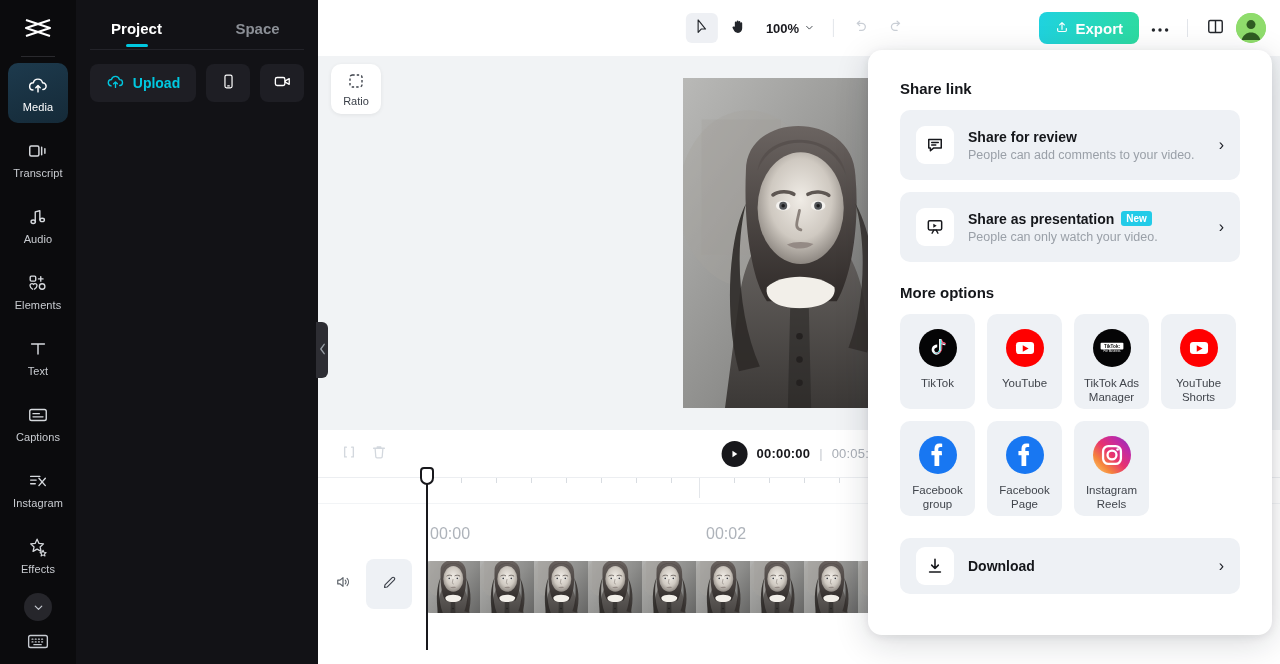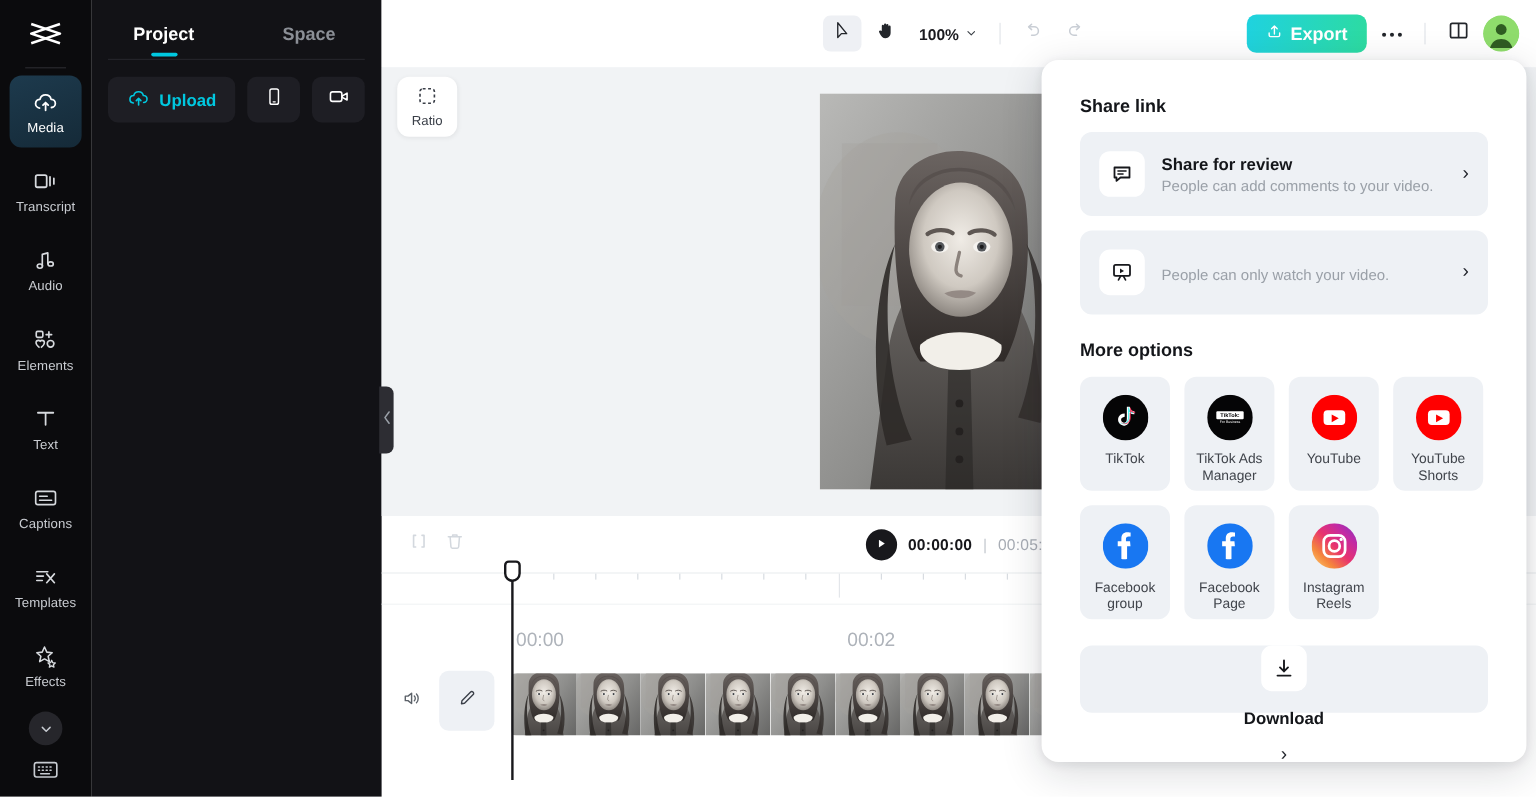--- a/index.html
+++ b/index.html
@@ -228,21 +228,21 @@
     width: 75px; height: 95px; background: #eef1f5; border-radius: 10px;
     display: flex; flex-direction: column; align-items: center; padding-top: 15px;
     cursor: pointer;
   }
   .sp-tile-label {
     font-size: 11.5px; color: #41454c; text-align: center; line-height: 14px; margin-top: 9px;
     padding: 0 3px;
   }
   .sp-dl {
     background: #eef1f5; border-radius: 10px; height: 56px; margin-top: 22px;
-    display: flex; align-items: center; padding: 0 16px; gap: 14px; cursor: pointer; flex-direction: column;
+    display: flex; align-items: center; padding: 0 16px; gap: 14px; cursor: pointer;
   }
   .sp-dl-label { flex: 1; font-size: 14px; font-weight: bold; color: #14161a; }
 </style>
 </head>
 <body>
 
 <svg width="0" height="0" style="position:absolute" aria-hidden="true">
   <defs>
     <linearGradient id="igGrad" x1="0%" y1="100%" x2="100%" y2="0%">
       <stop offset="0%" stop-color="#FFD776"></stop>
@@ -373,21 +373,21 @@
         <span class="rail-label">Captions</span>
       </div>
 
       <div class="rail-item">
         <span class="rail-ico">
           <svg width="22" height="22" viewBox="0 0 24 24" fill="none">
             <path d="M4 7h10M4 11h6M4 15h5" stroke="#d7dade" stroke-width="1.5" stroke-linecap="round"></path>
             <path d="M13 9l7 8M20 9l-7 8" stroke="#d7dade" stroke-width="1.5" stroke-linecap="round"></path>
           </svg>
         </span>
-        <span class="rail-label">Templates</span>
+        <span class="rail-label">Instagram</span>
       </div>
 
       <div class="rail-item">
         <span class="rail-ico">
           <svg width="22" height="22" viewBox="0 0 24 24" fill="none">
             <path d="M11 3.5l2.1 4.6 4.9.5-3.7 3.3 1.1 4.9L11 14.3l-4.4 2.5 1.1-4.9L4 8.6l4.9-.5z" stroke="#d7dade" stroke-width="1.4" stroke-linejoin="round"></path>
             <path d="M17.5 15.5l1 2.2 2.3.3-1.7 1.5.5 2.3-2.1-1.2-2.1 1.2.5-2.3-1.7-1.5 2.3-.3z" stroke="#d7dade" stroke-width="1.2" stroke-linejoin="round"></path>
           </svg>
         </span>
         <span class="rail-label">Effects</span>
@@ -682,20 +682,24 @@
 
     <div class="sp-row">
       <div class="sp-ricon">
         <svg width="20" height="20" viewBox="0 0 24 24" fill="none">
           <rect x="4" y="4.5" width="16" height="11" rx="1.6" stroke="#17181c" stroke-width="1.8"></rect>
           <path d="M10 8.2l4 2.3-4 2.3z" fill="#17181c"></path>
           <path d="M8.5 19.5l2.2-4M15.5 19.5l-2.2-4" stroke="#17181c" stroke-width="1.7" stroke-linecap="round"></path>
         </svg>
       </div>
       <div class="sp-rtext">
+        <div class="sp-rtitle">
+          <span>Share as presentation</span>
+          <span class="sp-new">New</span>
+        </div>
         <div class="sp-rsub">People can only watch your video.</div>
       </div>
       <div class="sp-chev">›</div>
     </div>
 
     <div class="sp-h2">More options</div>
 
     <div class="sp-grid">
 
       <div class="sp-tile">
@@ -703,35 +707,35 @@
           <circle cx="20" cy="20" r="20" fill="#050506"></circle>
           <path d="M23.6 10.4c.4 2.4 1.8 3.8 4.1 4v2.7c-1.4.1-2.7-.3-4-1.1v4.9c0 6.2-6.8 8.2-9.5 3.7-1.8-2.9-.7-8 5-8.2v2.9c-.4.07-.9.18-1.3.33-1.3.44-2 1.25-1.8 2.7.38 2.76 5.4 3.58 5-1.83V10.4z" fill="#fff"></path>
           <path d="M22.9 11.1c.4 2.4 1.8 3.8 4.1 4v1c-1.4.1-2.7-.3-4-1.1v4.9c0 6.2-6.2 8-9 3.6 2.5 3.3 8.2 1.5 8.2-3.9V11.1z" fill="#25F4EE" opacity=".85"></path>
           <path d="M24.3 11.1c.5 2.3 2 3.6 4.1 3.9v1.1c-1.3 0-2.6-.4-3.8-1.2v4.9c0 6-6.3 8-9 3.7 2.9 3.3 8.2 1.3 8.2-4V11.1z" fill="#FE2C55" opacity=".8"></path>
         </svg>
         <div class="sp-tile-label">TikTok</div>
       </div>
 
       <div class="sp-tile">
         <svg width="38" height="38" viewBox="0 0 40 40">
+          <circle cx="20" cy="20" r="20" fill="#FF0000"></circle>
+          <rect x="10.5" y="13.6" width="19" height="12.8" rx="3.4" fill="#fff"></rect>
+          <path d="M17.6 17.2l6.2 3.4-6.2 3.4z" fill="#FF0000"></path>
+        </svg>
+        <div class="sp-tile-label">YouTube</div>
+      </div>
+
+      <div class="sp-tile">
+        <svg width="38" height="38" viewBox="0 0 40 40">
           <circle cx="20" cy="20" r="20" fill="#050506"></circle>
           <rect x="8" y="14.5" width="24" height="7" rx="1" fill="#fff"></rect>
           <text x="20" y="19.7" font-family="Liberation Sans, sans-serif" font-size="4.9" font-weight="bold" fill="#050506" text-anchor="middle">TikTok:</text>
           <text x="20" y="24.6" font-family="Liberation Sans, sans-serif" font-size="3.1" fill="#fff" text-anchor="middle">For Business</text>
         </svg>
         <div class="sp-tile-label">TikTok Ads Manager</div>
-      </div>
-
-      <div class="sp-tile">
-        <svg width="38" height="38" viewBox="0 0 40 40">
-          <circle cx="20" cy="20" r="20" fill="#FF0000"></circle>
-          <rect x="10.5" y="13.6" width="19" height="12.8" rx="3.4" fill="#fff"></rect>
-          <path d="M17.6 17.2l6.2 3.4-6.2 3.4z" fill="#FF0000"></path>
-        </svg>
-        <div class="sp-tile-label">YouTube</div>
       </div>
 
       <div class="sp-tile">
         <svg width="38" height="38" viewBox="0 0 40 40">
           <circle cx="20" cy="20" r="20" fill="#FF0000"></circle>
           <rect x="10.5" y="13.6" width="19" height="12.8" rx="3.4" fill="#fff"></rect>
           <path d="M17.6 17.2l6.2 3.4-6.2 3.4z" fill="#FF0000"></path>
         </svg>
         <div class="sp-tile-label">YouTube Shorts</div>
       </div>

